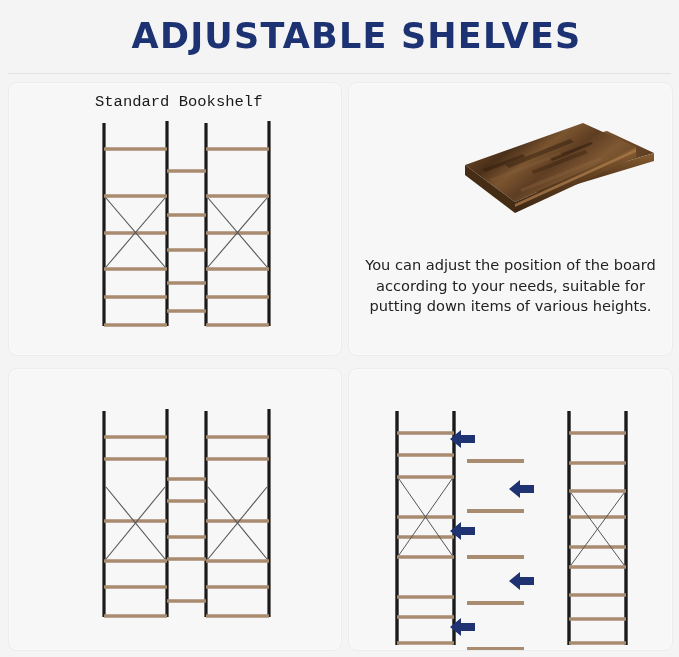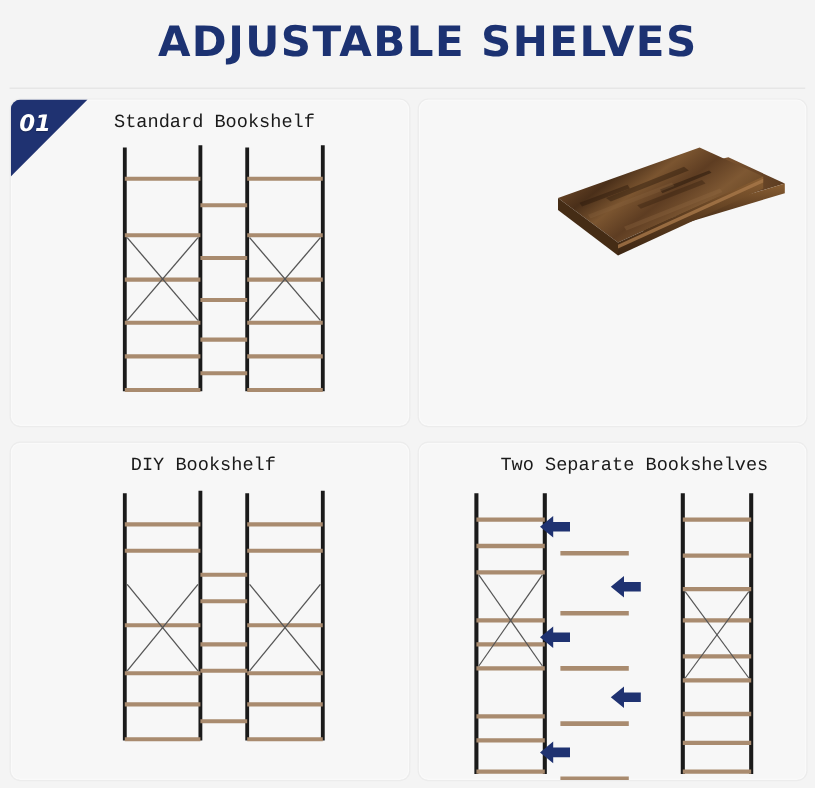--- a/index.html
+++ b/index.html
@@ -91,24 +91,20 @@
 <body>
 
 <div class="page">
 
   <div class="title-bar">
     <div class="title">ADJUSTABLE SHELVES</div>
   </div>
   <div class="title-rule"></div>
 
   <div class="panel" id="panel-01">
-    <div class="badge">
-      <div class="tri"></div>
-      <div class="num">01</div>
-    </div>
     <div class="panel-title">Standard Bookshelf</div>
 
     <svg class="draw" viewBox="0 0 332 272">
       <g stroke="#1a1a1a" stroke-width="3.2">
 
         <line x1="95" y1="40" x2="95" y2="243"></line>
         <line x1="158" y1="38" x2="158" y2="243"></line>
 
         <line x1="197" y1="40" x2="197" y2="243"></line>
         <line x1="260" y1="38" x2="260" y2="243"></line>
@@ -199,24 +195,24 @@
           </g>
 
           <polygon points="110,56 160,93 160,104 110,66" fill="#452c15"></polygon>
           <polygon points="160,93 281,38 281,48 160,104" fill="url(#edgeG)"></polygon>
 
           <polygon points="160,95 281,40 281,43 160,98" fill="#a8784a" opacity="0.8"></polygon>
         </g>
       </svg>
     </div>
 
+    <div class="caption">You can adjust the position of the board according to your needs, suitable for putting down items of various heights.</div>
   </div>
 
   <div class="panel" id="panel-02">
-    <div class="panel-title">DIY Bookshelf</div>
 
     <svg class="draw" viewBox="0 0 332 281">
       <g stroke="#1a1a1a" stroke-width="3.2">
         <line x1="95" y1="42" x2="95" y2="248"></line>
         <line x1="158" y1="40" x2="158" y2="248"></line>
         <line x1="197" y1="42" x2="197" y2="248"></line>
         <line x1="260" y1="40" x2="260" y2="248"></line>
       </g>
 
       <g stroke="#a98b6f" stroke-width="3.4">
@@ -249,21 +245,20 @@
         <line x1="197" y1="247" x2="260" y2="247"></line>
       </g>
       <g stroke="#555" stroke-width="1.1" fill="none">
         <line x1="199" y1="118" x2="258" y2="190"></line>
         <line x1="258" y1="118" x2="199" y2="190"></line>
       </g>
     </svg>
   </div>
 
   <div class="panel" id="panel-03">
-    <div class="panel-title">Two Separate Bookshelves</div>
 
     <svg class="draw" viewBox="0 0 323 281">
 
       <g stroke="#1a1a1a" stroke-width="3.4">
         <line x1="48" y1="42" x2="48" y2="276"></line>
         <line x1="105" y1="42" x2="105" y2="276"></line>
         <line x1="220" y1="42" x2="220" y2="276"></line>
         <line x1="277" y1="42" x2="277" y2="276"></line>
       </g>
 

